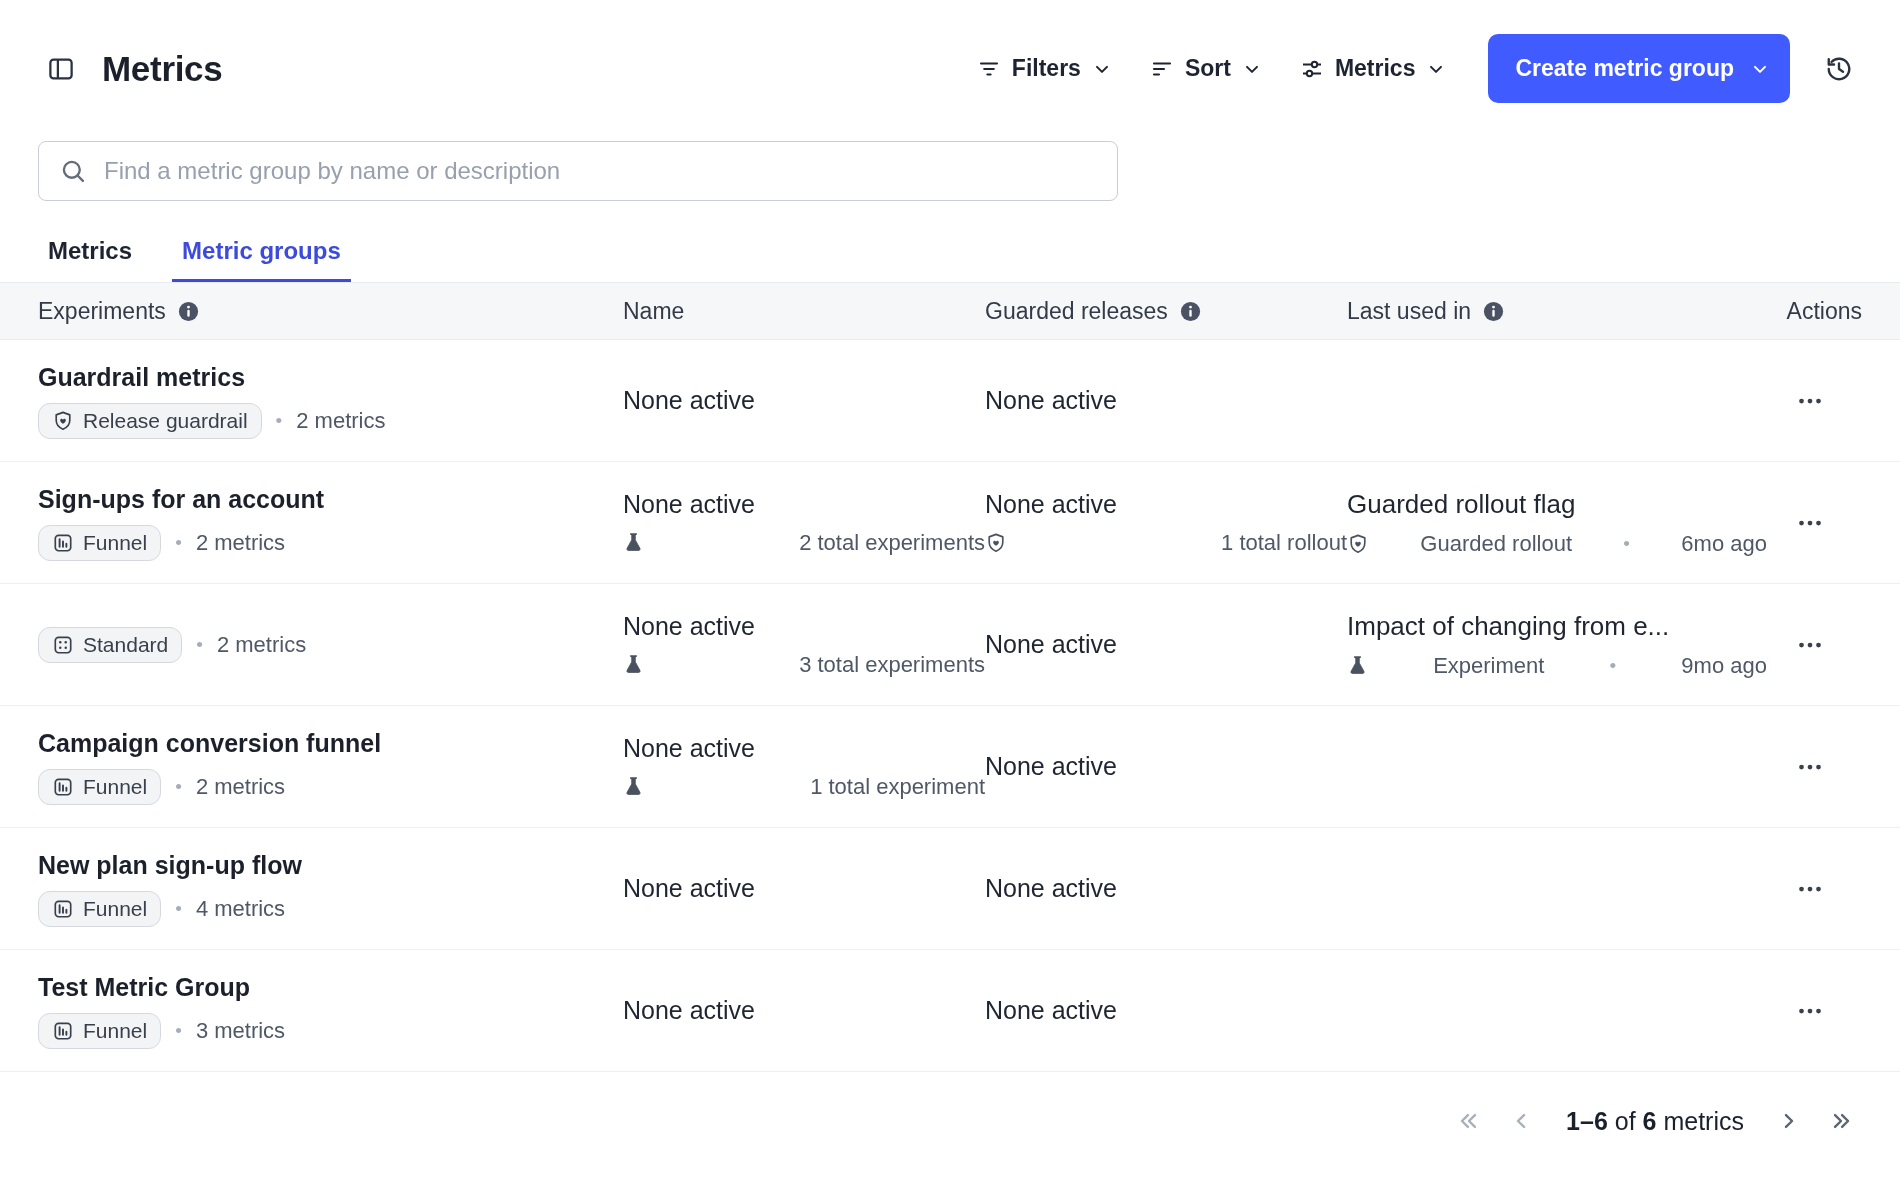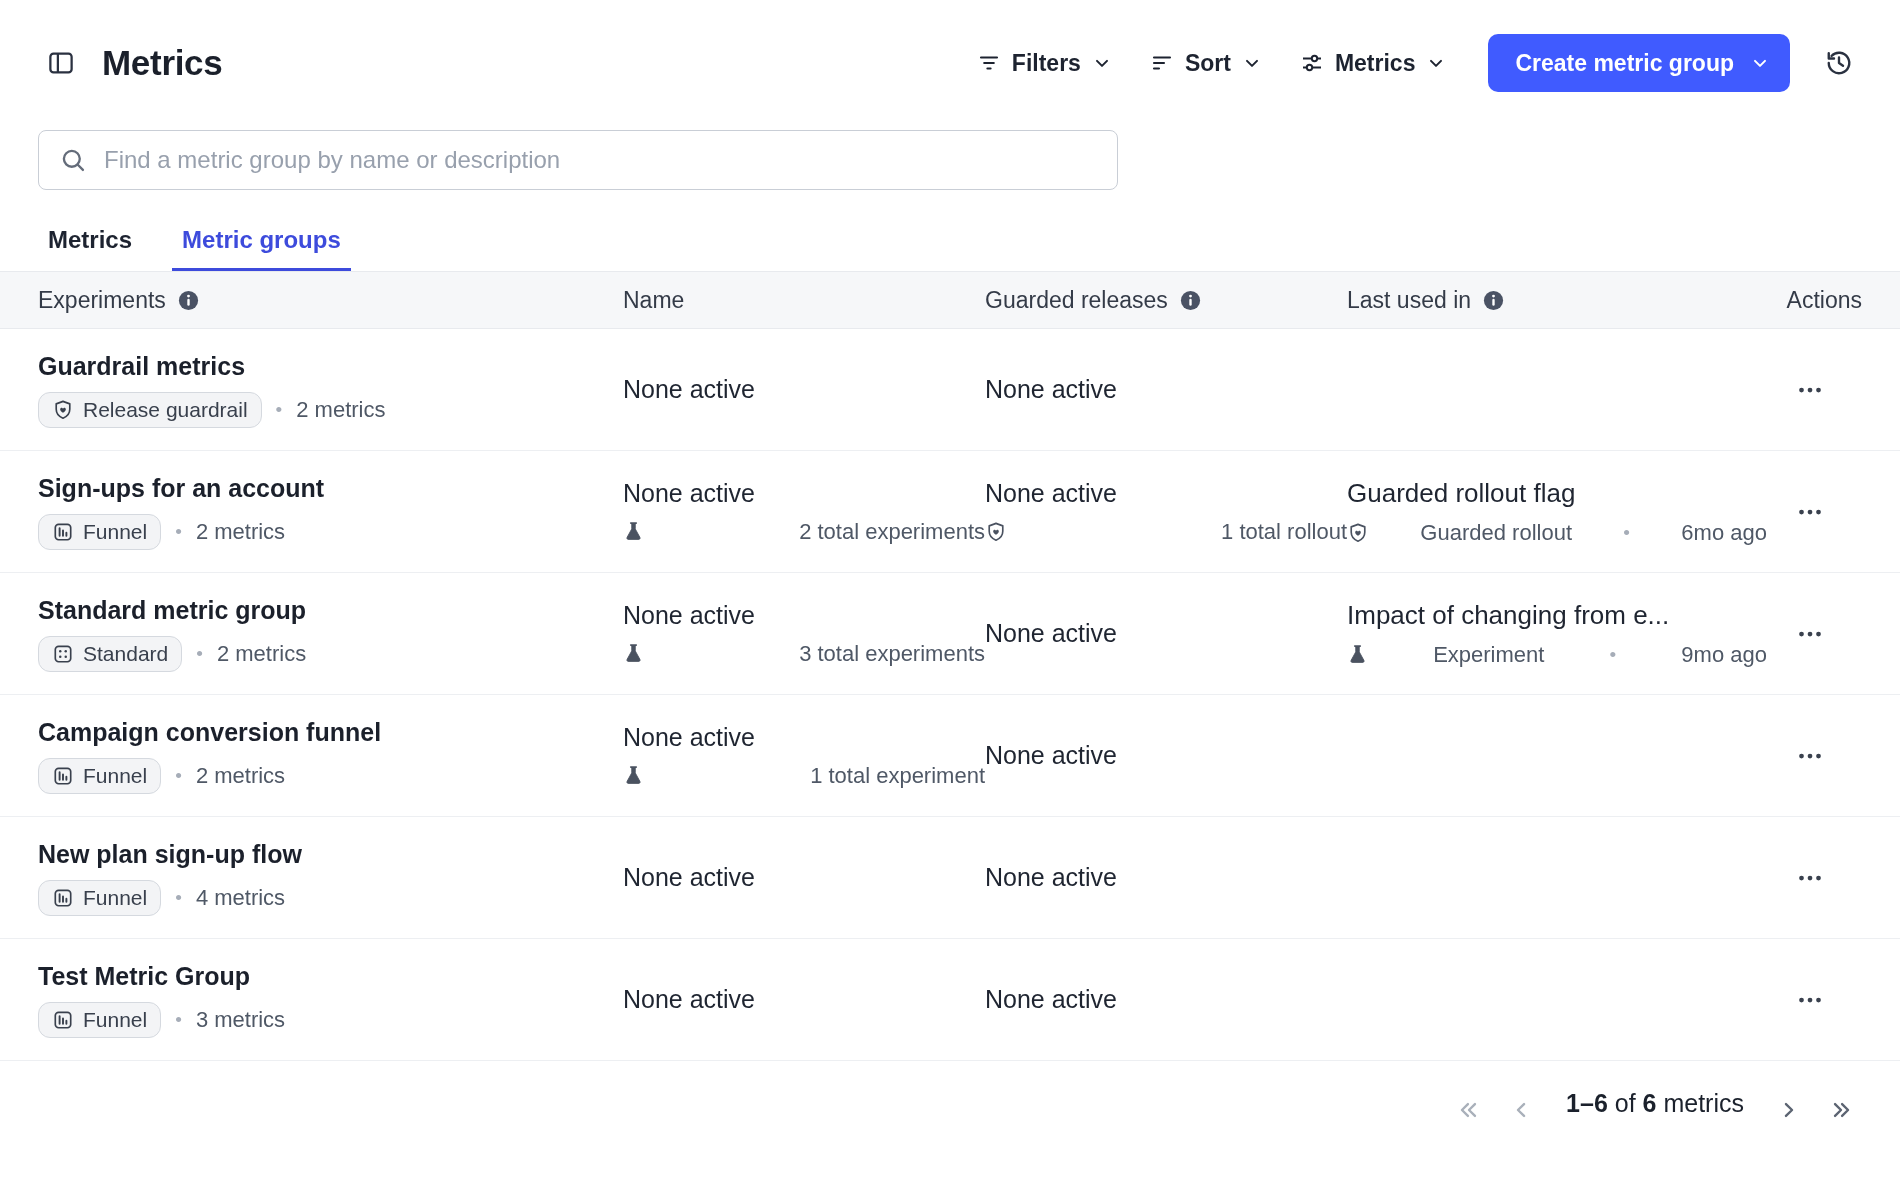--- a/index.html
+++ b/index.html
@@ -20,21 +20,21 @@
 
   
   .topbar{display:flex;align-items:center;justify-content:space-between;padding:34px 38px 38px;}
   .tb-left{display:flex;align-items:center;gap:18px;}
   .icon-btn{display:flex;align-items:center;justify-content:center;width:46px;height:46px;border-radius:8px;color:#2A3140;}
   .page-title{font-size:35px;font-weight:700;letter-spacing:-.3px;margin:0;}
   .tb-right{display:flex;align-items:center;gap:26px;}
   .menu-btn{display:flex;align-items:center;gap:11px;font-size:23px;font-weight:600;color:#1D2330;padding:8px 6px;}
   .chev{display:inline-flex;line-height:0;}
   .create-btn{display:flex;align-items:center;gap:16px;background:var(--accent);color:#fff;
-              border-radius:10px;height:58px;padding:0 20px 0 27px;font-size:23px;font-weight:700;margin-left:10px;}
+              border-radius:10px;height:69px;padding:0 20px 0 27px;font-size:23px;font-weight:700;margin-left:10px;}
 
   
   .search-row{padding:0 38px;}
   .search-box{display:flex;align-items:center;gap:15px;width:1080px;height:60px;border:1px solid #C9CED6;
               border-radius:8px;padding:0 20px;background:#fff;}
   .search-icn{color:#646C7A;line-height:0;}
   .search-input{flex:1;border:none;outline:none;font-size:24px;font-family:inherit;color:var(--text-dark);background:transparent;}
   .search-input::placeholder{color:#98A0AD;}
 
   
@@ -58,21 +58,21 @@
   .dot{color:#A6ADB8;font-size:19px;}
   .count{font-size:22px;color:var(--text-gray);}
   .status{font-size:25px;color:#1F2531;}
   .detail{display:flex;align-items:center;gap:10px;font-size:22px;color:var(--text-gray);justify-content:space-between;}
   .detail .icn{color:#4A5260;}
   .lu-title{font-size:26px;color:#1F2531;white-space:nowrap;overflow:hidden;text-overflow:ellipsis;max-width:400px;}
   .actions-cell{flex-direction:row;justify-content:flex-end;padding-right:26px;}
   .dots-btn{display:flex;align-items:center;justify-content:center;width:52px;height:44px;border-radius:8px;color:#3A414E;}
 
   
-  .pagination{display:flex;align-items:flex-start;justify-content:flex-end;gap:10px;padding:0 38px;margin-top:28px;}
+  .pagination{display:flex;align-items:center;justify-content:flex-end;gap:10px;padding:0 38px;margin-top:28px;}
   .pg-btn{display:flex;align-items:center;justify-content:center;width:42px;height:42px;}
   .pg-btn.light{color:#A9B0BA;}
   .pg-btn.dark{color:#5C6472;}
   .pg-text{font-size:25px;color:#1B212C;margin:0 14px;white-space:nowrap;}
   .pg-text b{font-weight:700;}
 </style>
 </head>
 <body>
 
 <div class="page">
@@ -306,21 +306,20 @@
                 <circle cx="5.2" cy="12" r="1.9"></circle>
                 <circle cx="12" cy="12" r="1.9"></circle>
                 <circle cx="18.8" cy="12" r="1.9"></circle>
               </svg>
             </span>
           </button>
         </div>
       </div>
       <div class="trow grid">
         <div class="cell">
-          <div class="row-title">Standard metric group</div>
           <div class="meta">
             <span class="badge">
               <span class="icn">
                 <svg width="22" height="22" viewBox="0 0 24 24" fill="none" stroke="currentColor" stroke-width="1.8">
                   <rect x="3.6" y="3.6" width="16.8" height="16.8" rx="3.6"></rect>
                   <circle cx="9" cy="9" r="1.35" fill="currentColor" stroke="none"></circle>
                   <circle cx="15" cy="9" r="1.35" fill="currentColor" stroke="none"></circle>
                   <circle cx="9" cy="15" r="1.35" fill="currentColor" stroke="none"></circle>
                   <circle cx="15" cy="15" r="1.35" fill="currentColor" stroke="none"></circle>
                 </svg>

